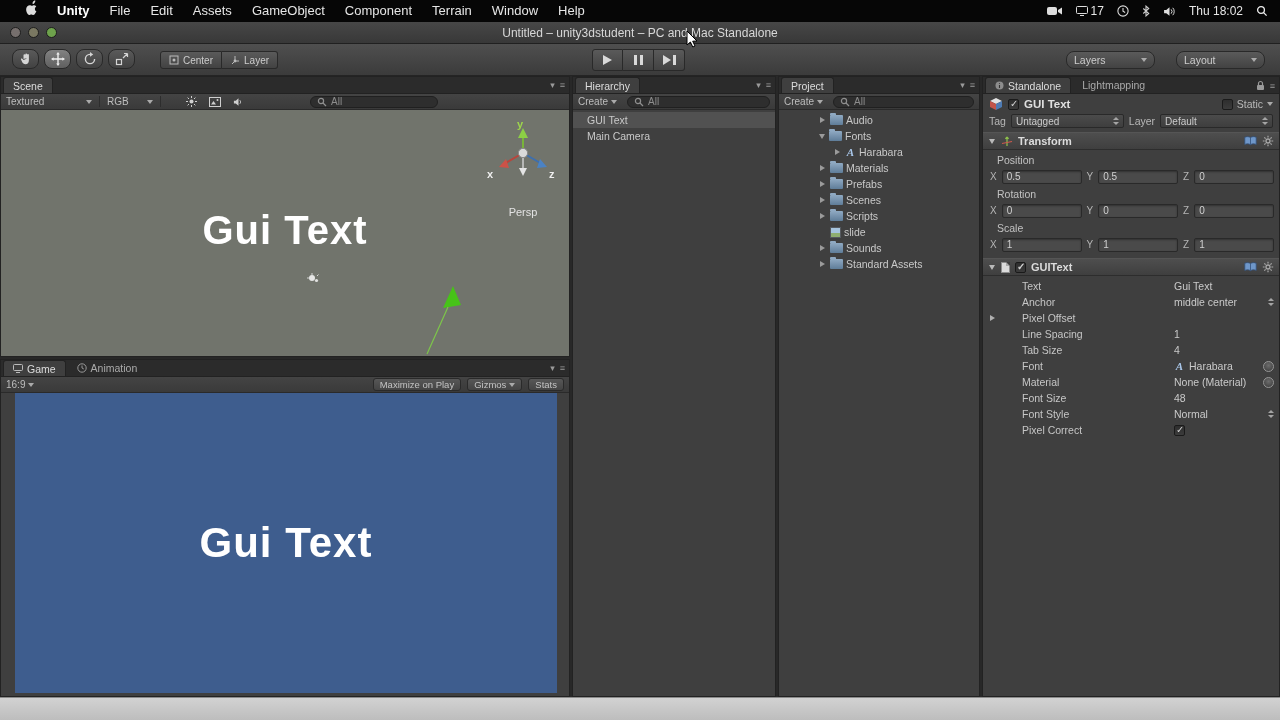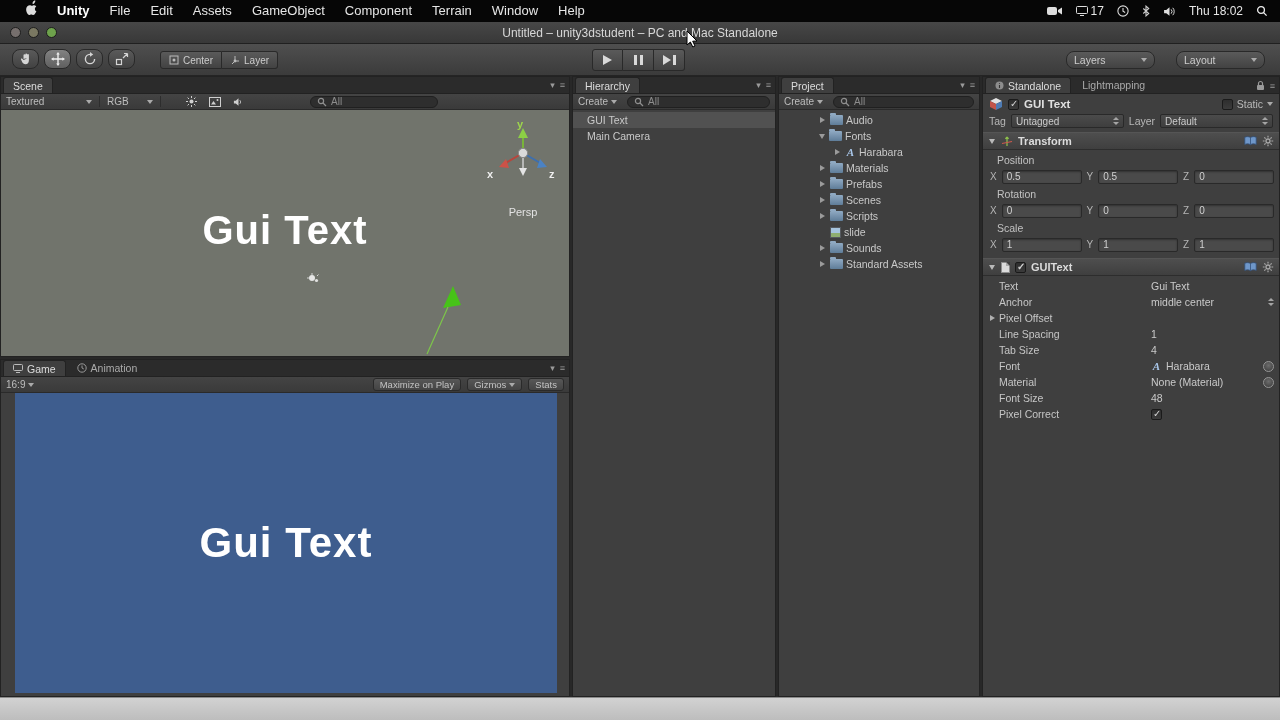--- a/index.html
+++ b/index.html
@@ -110,21 +110,21 @@
   .cb.on::after{content:"\2713";position:absolute;left:1px;top:-2px;font-size:10px;color:#d2d2d2;}
   .comp-head{height:18px;background:linear-gradient(#4e4e4e,#3f3f3f);border-top:1px solid #555;border-bottom:1px solid #2d2d2d;
     display:flex;align-items:center;gap:5px;padding:0 5px;font-size:11px;font-weight:bold;color:#dcdcdc;}
   .comp-head .rt{margin-left:auto;display:flex;gap:5px;align-items:center;}
   .tlabel{height:15px;display:flex;align-items:center;padding-left:14px;color:#c2c2c2;}
   .tfields{height:19px;display:flex;align-items:center;padding:0 5px 0 7px;gap:5px;}
   .ax{font-size:10px;color:#b5b5b5;flex:none;}
   .numfield{flex:1;height:14px;background:#4a4a4a;border:1px solid #292929;border-radius:2px;font-size:10px;color:#d0d0d0;
     display:flex;align-items:center;padding-left:4px;box-shadow:inset 0 1px 2px rgba(0,0,0,.35);}
   .grow{height:16px;display:flex;align-items:center;color:#c6c6c6;padding:0 5px 0 16px;position:relative;}
-  .grow .lbl{width:152px;flex:none;}
+  .grow .lbl{width:152px;flex:none;margin-left:23px;}
   .grow .val{flex:1;display:flex;align-items:center;gap:4px;color:#cacaca;min-width:0;}
   .grow .fold-l{position:absolute;left:5px;top:5px;}
   .ud{margin-left:auto;display:flex;flex-direction:column;align-items:center;flex:none;}
   .ud i{width:0;height:0;border-left:3px solid transparent;border-right:3px solid transparent;display:block;}
   .ud .up{border-bottom:3.5px solid #a5a5a5;margin-bottom:2px;}
   .ud .dn{border-top:3.5px solid #a5a5a5;}
   .picker{width:11px;height:11px;border-radius:50%;background:radial-gradient(circle at 50% 38%,#6d6d6d,#393939);
     border:1px solid #969696;margin-left:auto;flex:none;}
   .page-icon{width:9px;height:11px;background:#dcdcdc;border:1px solid #8e8e8e;position:relative;flex:none;}
   .page-icon::before{content:"";position:absolute;right:-1px;top:-1px;border:2.5px solid;border-color:#3f3f3f #3f3f3f #a9a9a9 #a9a9a9;}
@@ -687,20 +687,30 @@
         <span class="picker"></span>
       </span>
     </div>
     <div class="grow">
       <span class="lbl">Font Size</span>
       <span class="val">
           <span>48</span>
         </span>
     </div>
     <div class="grow">
+      <span class="lbl">Font Style</span>
+      <span class="val">
+          <span>Normal</span>
+          <span class="ud">
+            <i class="up"></i>
+            <i class="dn"></i>
+          </span>
+        </span>
+    </div>
+    <div class="grow">
       <span class="lbl">Pixel Correct</span>
       <span class="val">
           <span class="cb on"></span>
         </span>
     </div>
   </div>
 </section>
 
 <div id="statusbar"></div>
 

